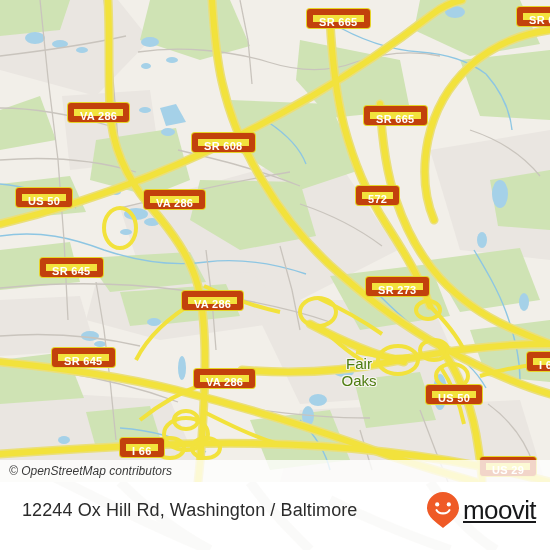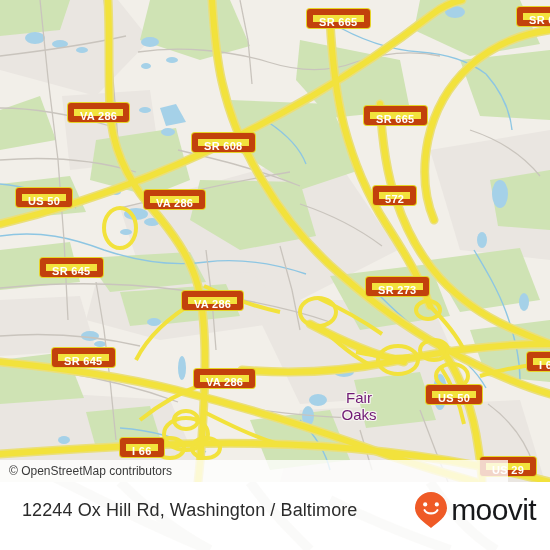--- a/index.html
+++ b/index.html
@@ -27,58 +27,57 @@
     line-height:15px;
     height:19px;
     padding:0 6px;
     white-space:nowrap;
     text-align:center;
     letter-spacing:.3px;
     box-shadow:0 0 0 1px #e6d429;
   }
   .place-label{
     position:absolute;
-    color:#701a75;
+    color:#4d7c0f;
     font-size:15px;
     line-height:17px;
     text-align:center;
     text-shadow:
       1px 0 0 #f6f4ef,-1px 0 0 #f6f4ef,0 1px 0 #f6f4ef,0 -1px 0 #f6f4ef,
       1px 1px 0 #f6f4ef,-1px -1px 0 #f6f4ef,1px -1px 0 #f6f4ef,-1px 1px 0 #f6f4ef;
     white-space:pre-line;
-    margin-top:34px;
   }
 
   
   .popup{position:absolute;left:190px;top:123px;width:163px;
          filter:drop-shadow(0 1px 3px rgba(0,0,0,.38));}
   .popup-head{height:102px;background:#22b563;border-radius:2px 2px 0 0;
               display:flex;align-items:center;justify-content:center;}
   .popup-body{background:#ffffff;height:38px;border-radius:0 0 2px 2px;
               display:flex;align-items:center;justify-content:center;}
   .popup-label{color:#3b3b3b;font-size:15px;}
   .popup-tail{position:absolute;left:50%;top:140px;margin-left:-9px;width:0;height:0;
               border-left:9px solid transparent;border-right:9px solid transparent;
               border-top:11px solid #ffffff;}
 
   
-  .attrib{position:absolute;left:0;bottom:0;width:508px;height:22px;
+  .attrib{position:absolute;left:0;bottom:0;width:550px;height:22px;
           background:rgba(255,255,255,.78);
-          display:flex;align-items:center;}
+          display:flex;align-items:center;font-style:italic;}
   .attrib span{font-size:12px;color:#3a3a3a;padding-left:9px;}
 
   
   .footer{position:absolute;left:0;top:482px;width:550px;height:68px;
           background:#ffffff;overflow:hidden;}
   .footer-wm{position:absolute;left:0;top:-482px;opacity:.10;}
   .footer-row{position:relative;height:68px;display:flex;align-items:center;
               justify-content:space-between;padding:0 14px 12px 22px;box-sizing:border-box;}
   .footer-addr{font-size:18px;color:#2b2b2b;letter-spacing:.1px;}
   .brand{display:flex;align-items:center;gap:3px;}
-  .brand-word{font-size:30px;color:#17181a;letter-spacing:-.6px;line-height:30px;}
+  .brand-word{font-size:26px;color:#17181a;letter-spacing:-.6px;line-height:30px;text-decoration:underline;}
 </style>
 </head>
 <body>
 
 <div class="app">
 
   <div class="map">
     <svg width="550" height="482" viewBox="0 0 550 482">
       <defs>
         <clipPath id="mapclip">
@@ -249,21 +248,21 @@
     </svg>
 
     <div>
       <div class="shield" style="left:307px;top:9px;">SR 665</div>
       <div class="shield" style="left:517px;top:7px;">SR 67</div>
       <div class="shield" style="left:192px;top:85px;margin-top:48px;">SR 608</div>
       <div class="shield" style="left:364px;top:106px;">SR 665</div>
       <div class="shield" style="left:68px;top:103px;">VA 286</div>
       <div class="shield" style="left:16px;top:188px;">US 50</div>
       <div class="shield" style="left:144px;top:190px;">VA 286</div>
-      <div class="shield" style="left:373px;top:186px;">572</div>
+      <div class="shield" style="left:356px;top:186px;">572</div>
       <div class="shield" style="left:40px;top:258px;">SR 645</div>
       <div class="shield" style="left:182px;top:291px;">VA 286</div>
       <div class="shield" style="left:366px;top:277px;">SR 273</div>
       <div class="shield" style="left:52px;top:348px;">SR 645</div>
       <div class="shield" style="left:194px;top:369px;">VA 286</div>
       <div class="shield" style="left:527px;top:352px;">I 66</div>
       <div class="shield" style="left:426px;top:385px;">US 50</div>
       <div class="shield" style="left:120px;top:438px;">I 66</div>
       <div class="shield" style="left:480px;top:457px;">US 29</div>
     </div>

